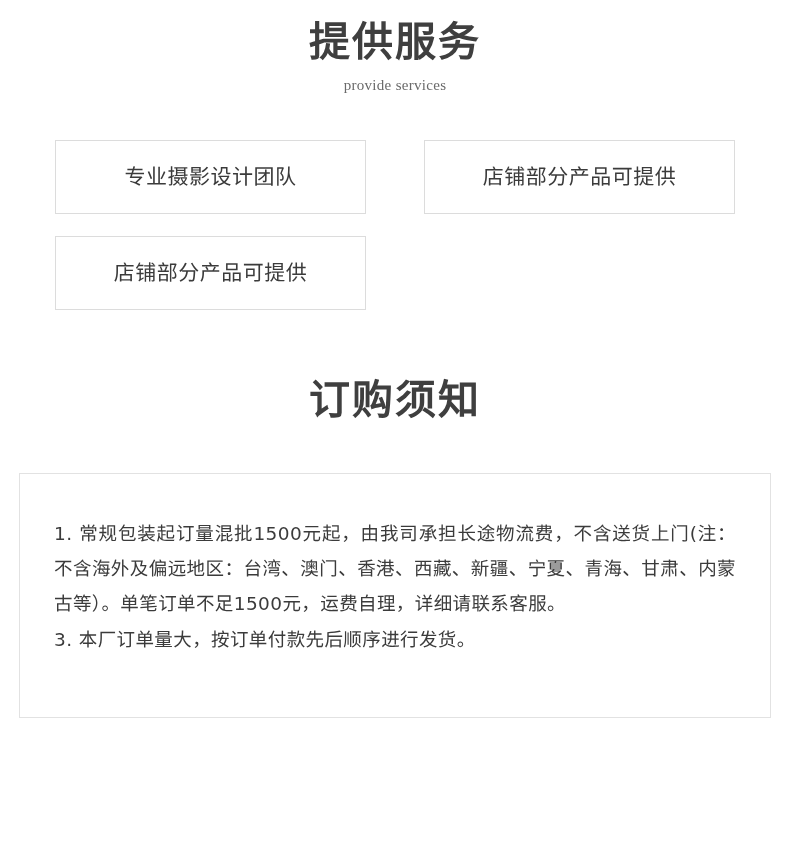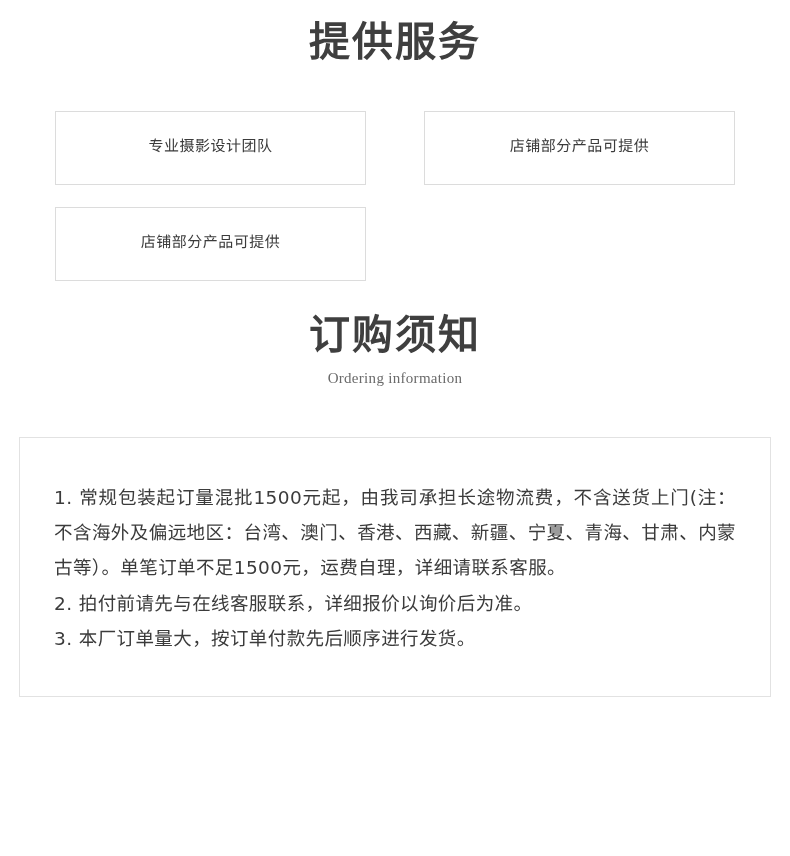--- a/index.html
+++ b/index.html
@@ -62,30 +62,30 @@
     background: #ffffff;
     height: 74px;
     display: flex;
     flex-direction: column;
     align-items: center;
     justify-content: center;
     text-align: center;
     box-sizing: border-box;
   }
   .service-card .line {
-    font-size: 15px;
+    font-size: 21px;
     color: #3b3b3b;
     line-height: 1.55;
     letter-spacing: 0.5px;
-    font-family: Liberation Mono, monospace;
+    font-family: Liberation Serif, serif;
   }
 
   
   #ordering-head {
-    margin-top: 32px;
+    margin-top: 68px;
   }
 
   
   .ordering-box {
     margin: 50px auto 0 auto;
     width: 752px;
     box-sizing: border-box;
     border: 1px solid #e2e2e2;
     background: #ffffff;
     padding: 42px 34px 40px 34px;
@@ -103,20 +103,21 @@
     margin-top: 0;
   }
 </style>
 </head>
 <body>
 
 <div class="page">
 
   <div class="section-head" id="services-head">
     <div class="title-cn">提供服务</div>
+    <div class="title-en">provide services</div>
   </div>
 
   <div class="services-grid">
 
     <div class="service-card">
       <div class="line">专业摄影设计团队</div>
     </div>
 
     <div class="service-card">
       <div class="line">店铺部分产品可提供</div>
@@ -124,22 +125,20 @@
 
     <div class="service-card">
       <div class="line">店铺部分产品可提供</div>
     </div>
 
 
   </div>
 
   <div class="section-head" id="ordering-head">
     <div class="title-cn">订购须知</div>
-    <div class="title-en">Ordering information</div>
   </div>
 
   <div class="ordering-box">
     <div class="para">1. 常规包装起订量混批1500元起，由我司承担长途物流费，不含送货上门(注：不含海外及偏远地区：台湾、澳门、香港、西藏、新疆、宁夏、青海、甘肃、内蒙古等）。单笔订单不足1500元，运费自理，详细请联系客服。</div>
-    <div class="para">2. 拍付前请先与在线客服联系，详细报价以询价后为准。</div>
     <div class="para">3. 本厂订单量大，按订单付款先后顺序进行发货。</div>
   </div>
 
 </div>
 
 </body></html>

